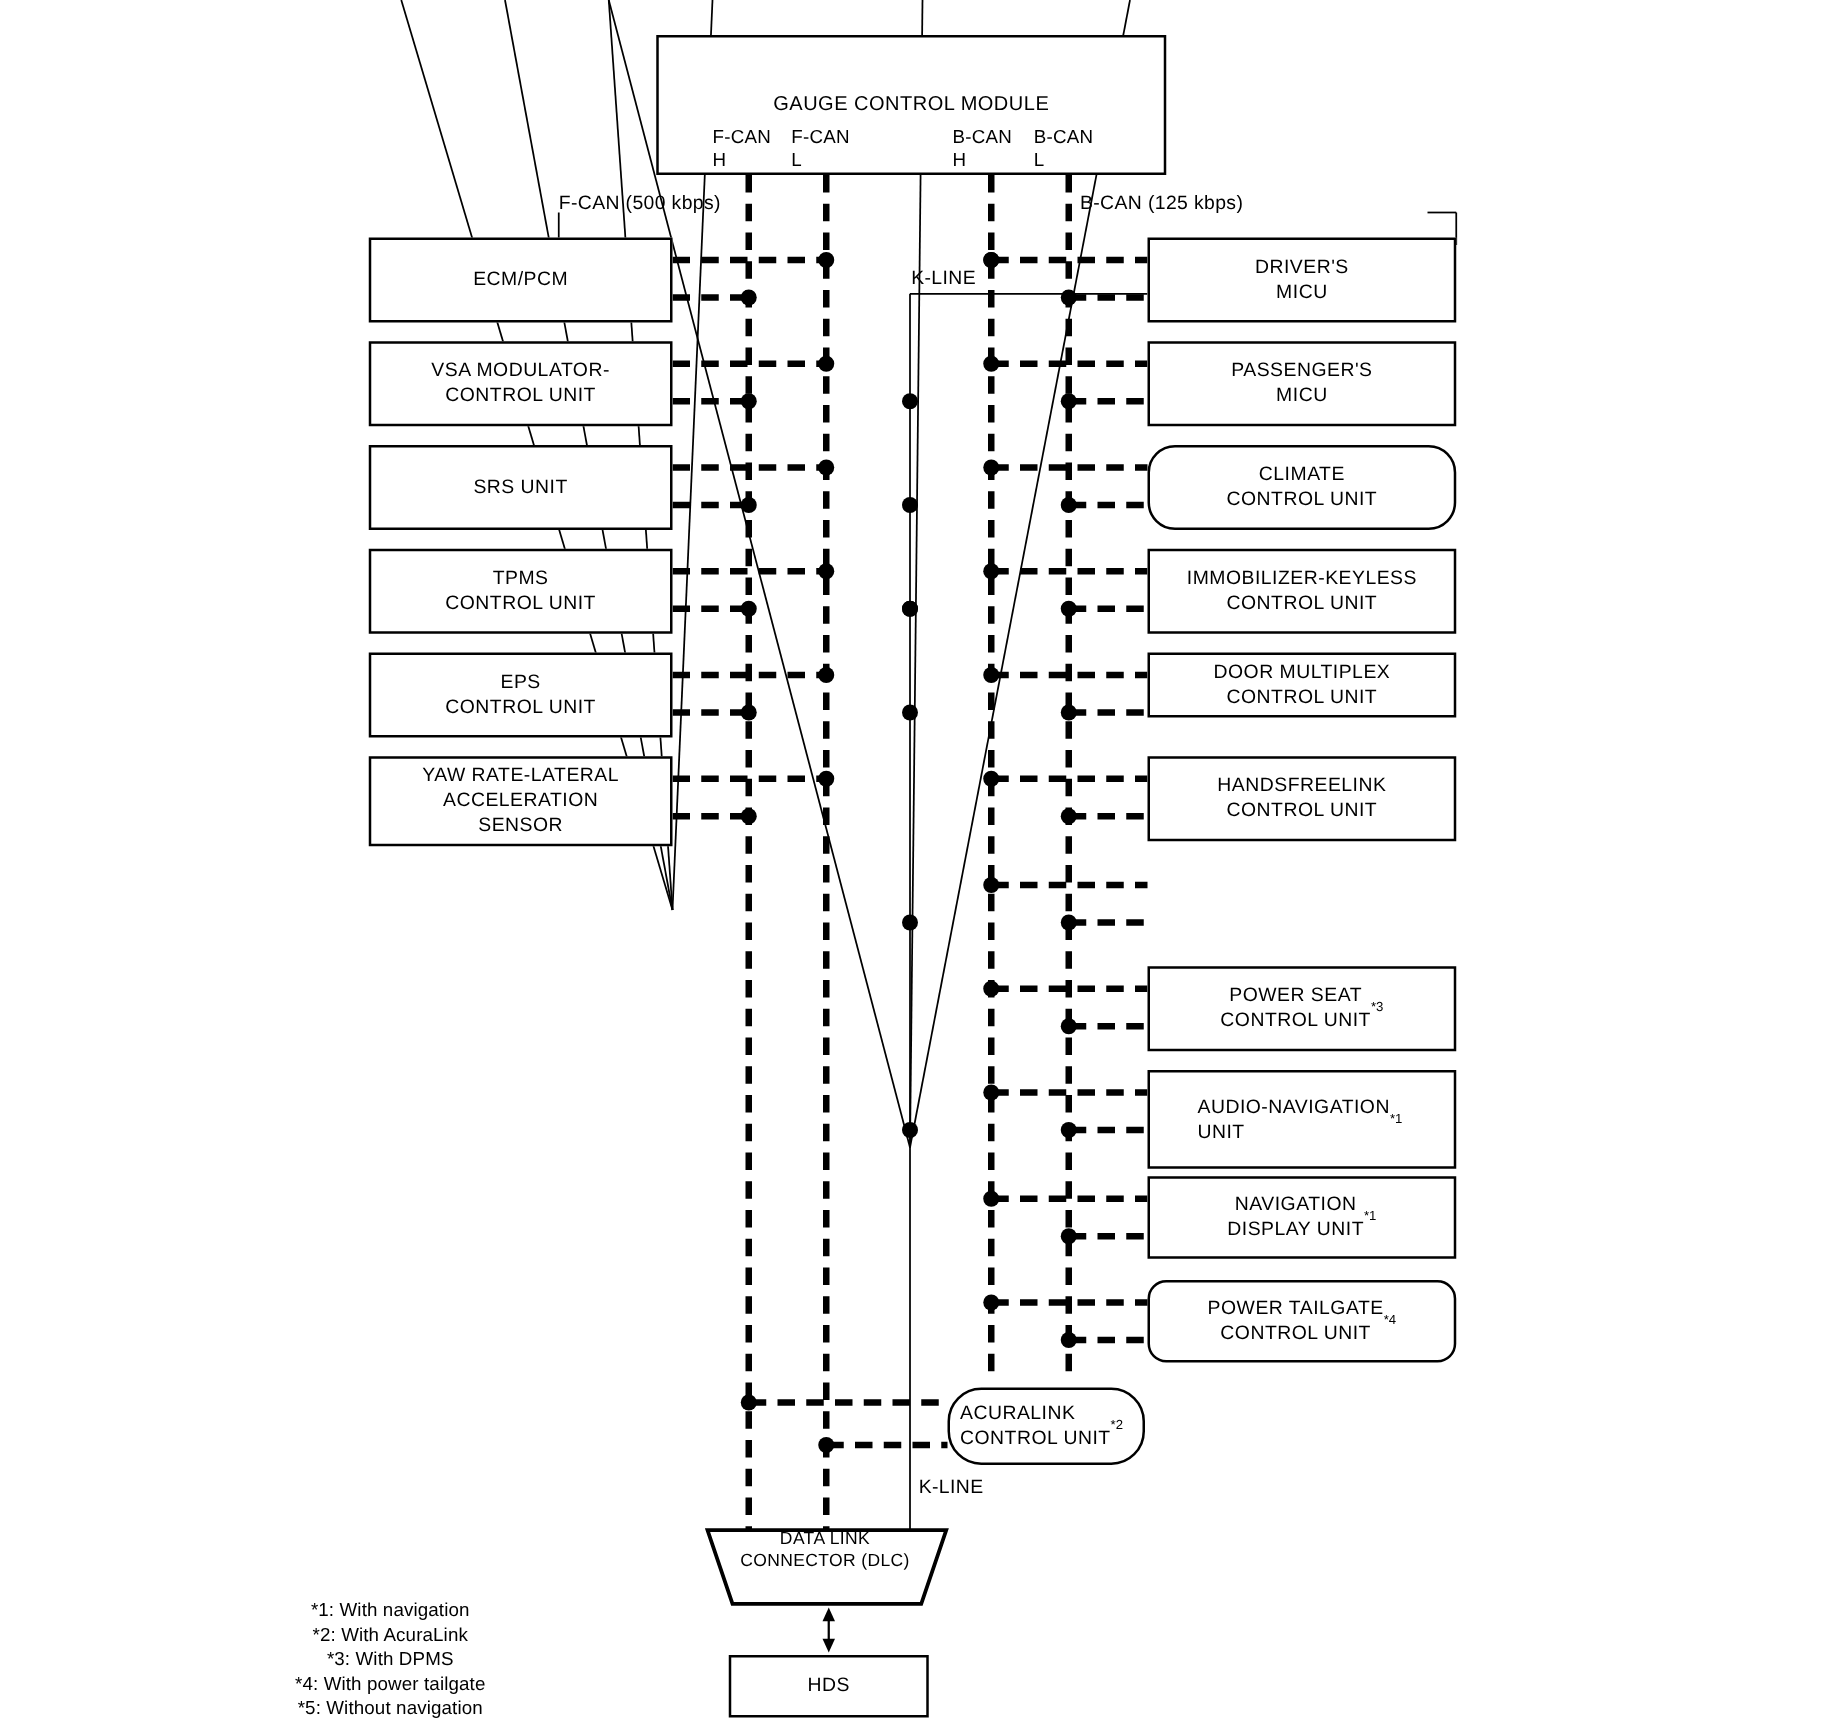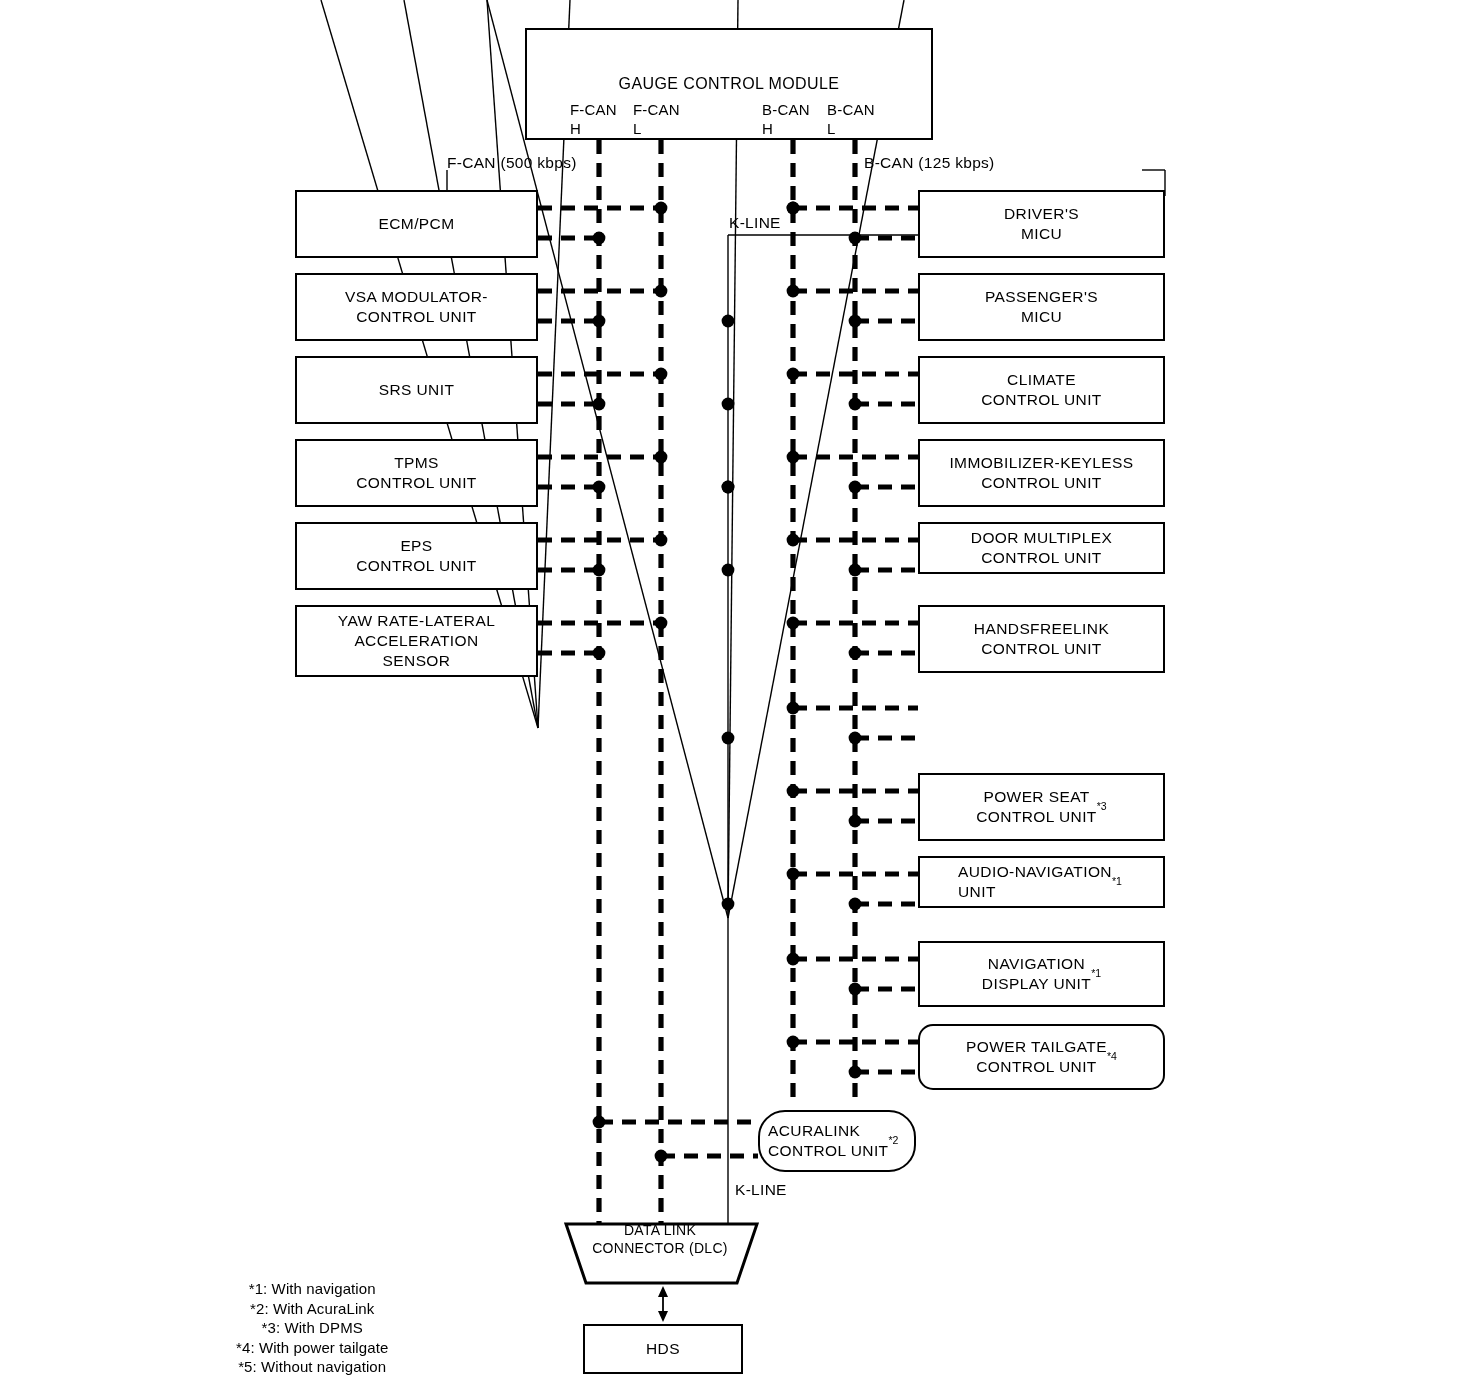--- a/index.html
+++ b/index.html
@@ -207,34 +207,34 @@
   <div class="box" style="left:295px; top:522px; width:243px; height:68px;">EPS
 CONTROL UNIT</div>
   <div class="box" style="left:295px; top:605px; width:243px; height:72px;">YAW RATE-LATERAL
 ACCELERATION
 SENSOR</div>
 
   <div class="box" style="left:918px; top:190px; width:247px; height:68px;">DRIVER'S
 MICU</div>
   <div class="box" style="left:918px; top:273px; width:247px; height:68px;">PASSENGER'S
 MICU</div>
-  <div class="box" style="left:918px; top:356px; width:247px; height:68px;">CLIMATE
+  <div class="box" style="left:918px; top:356px; width:247px; height:68px;border-radius:22px;">CLIMATE
 CONTROL UNIT</div>
   <div class="box" style="left:918px; top:439px; width:247px; height:68px;">IMMOBILIZER-KEYLESS
 CONTROL UNIT</div>
   <div class="box" style="left:918px; top:522px; width:247px; height:52px;">DOOR MULTIPLEX
 CONTROL UNIT</div>
   <div class="box" style="left:918px; top:605px; width:247px; height:68px;">HANDSFREELINK
 CONTROL UNIT</div>
 
   <div class="box" style="left:918px; top:773px; width:247px; height:68px;">
     <span>POWER SEAT
 CONTROL UNIT</span><sup class="fn">*3</sup>
   </div>
-  <div class="box" style="left:918px; top:856px; width:247px; height:52px; justify-content:flex-start; padding-left:38px; text-align:left;">
+  <div class="box" style="left:918px; top:856px; width:247px; height:79px; justify-content:flex-start; padding-left:38px; text-align:left;">
     <span>AUDIO-NAVIGATION
 UNIT</span><sup class="fn">*1</sup>
   </div>
   <div class="box" style="left:918px; top:941px; width:247px; height:66px;">
     <span>NAVIGATION
 DISPLAY UNIT</span><sup class="fn">*1</sup>
   </div>
   <div class="box" style="left:918px; top:1024px; width:247px; height:66px;border-radius:15px;">
     <span>POWER TAILGATE
 CONTROL UNIT</span><sup class="fn">*4</sup>

